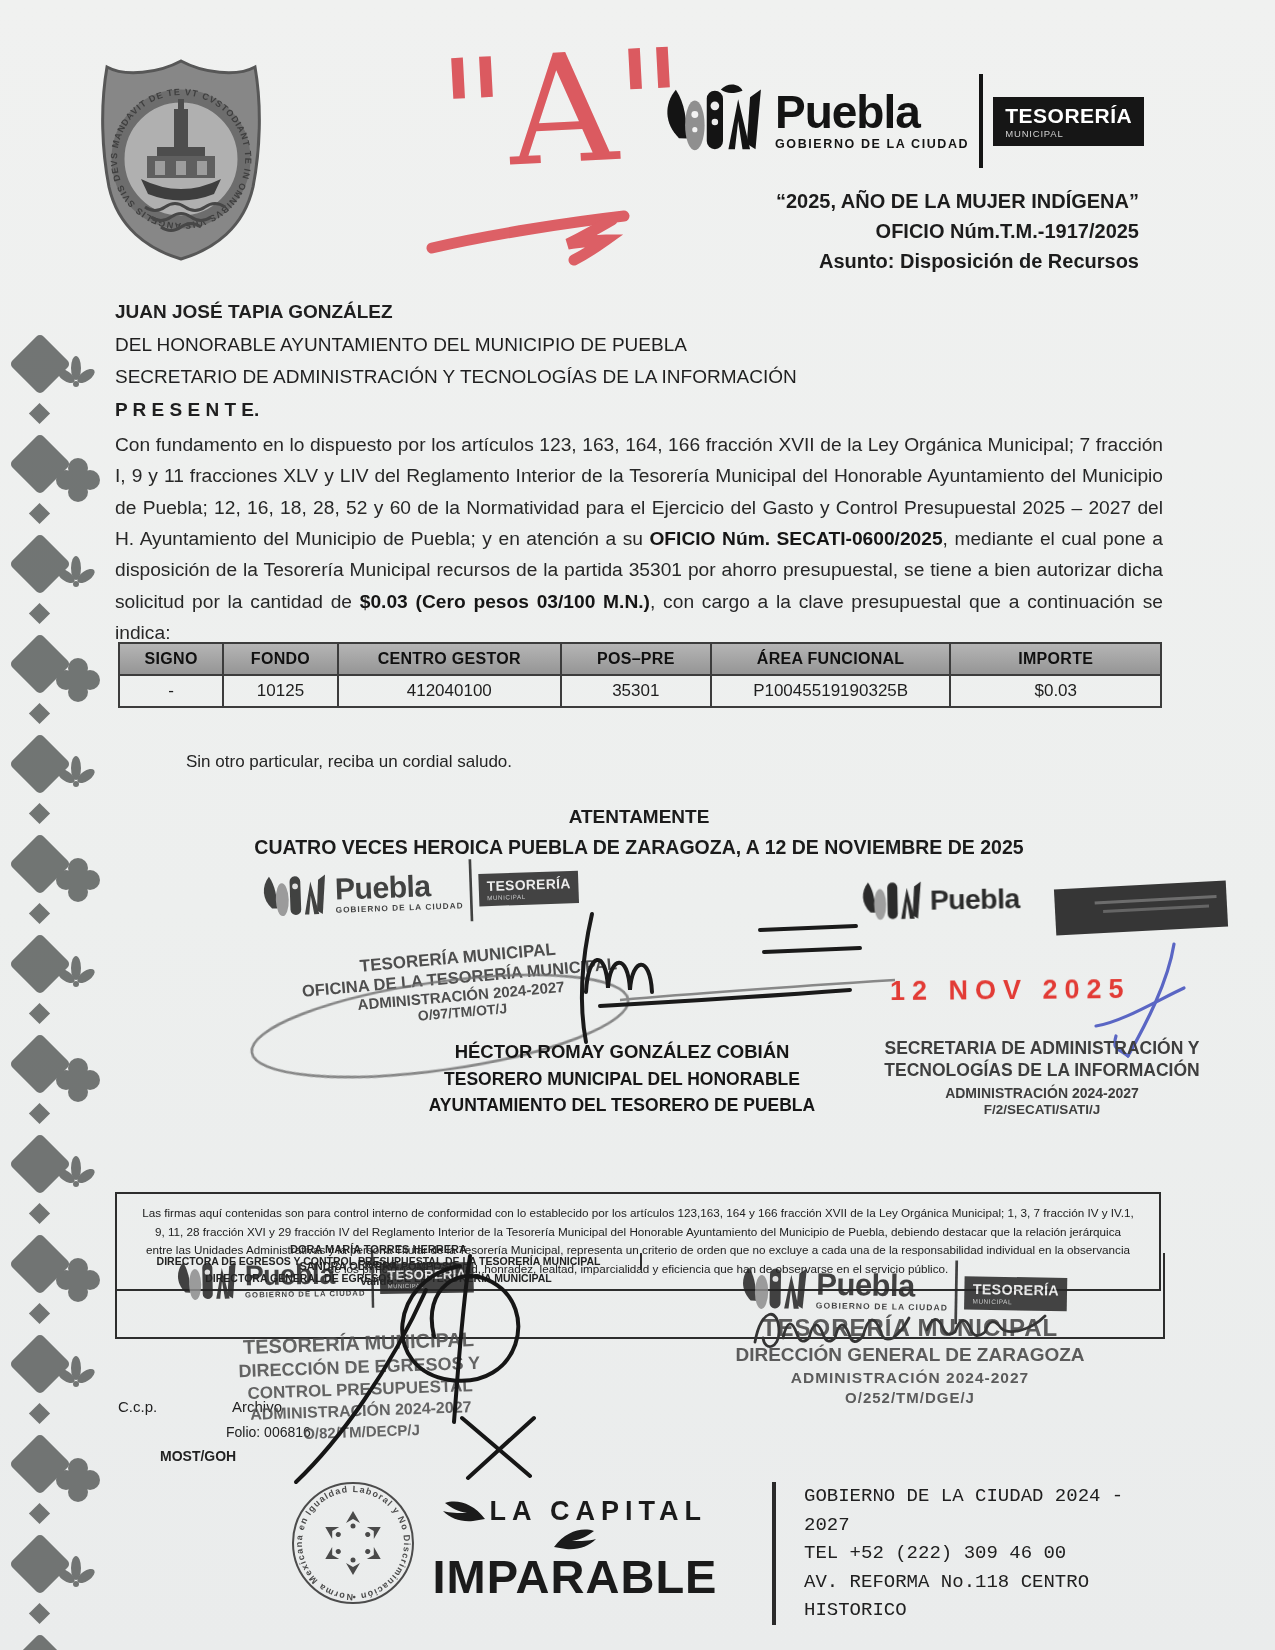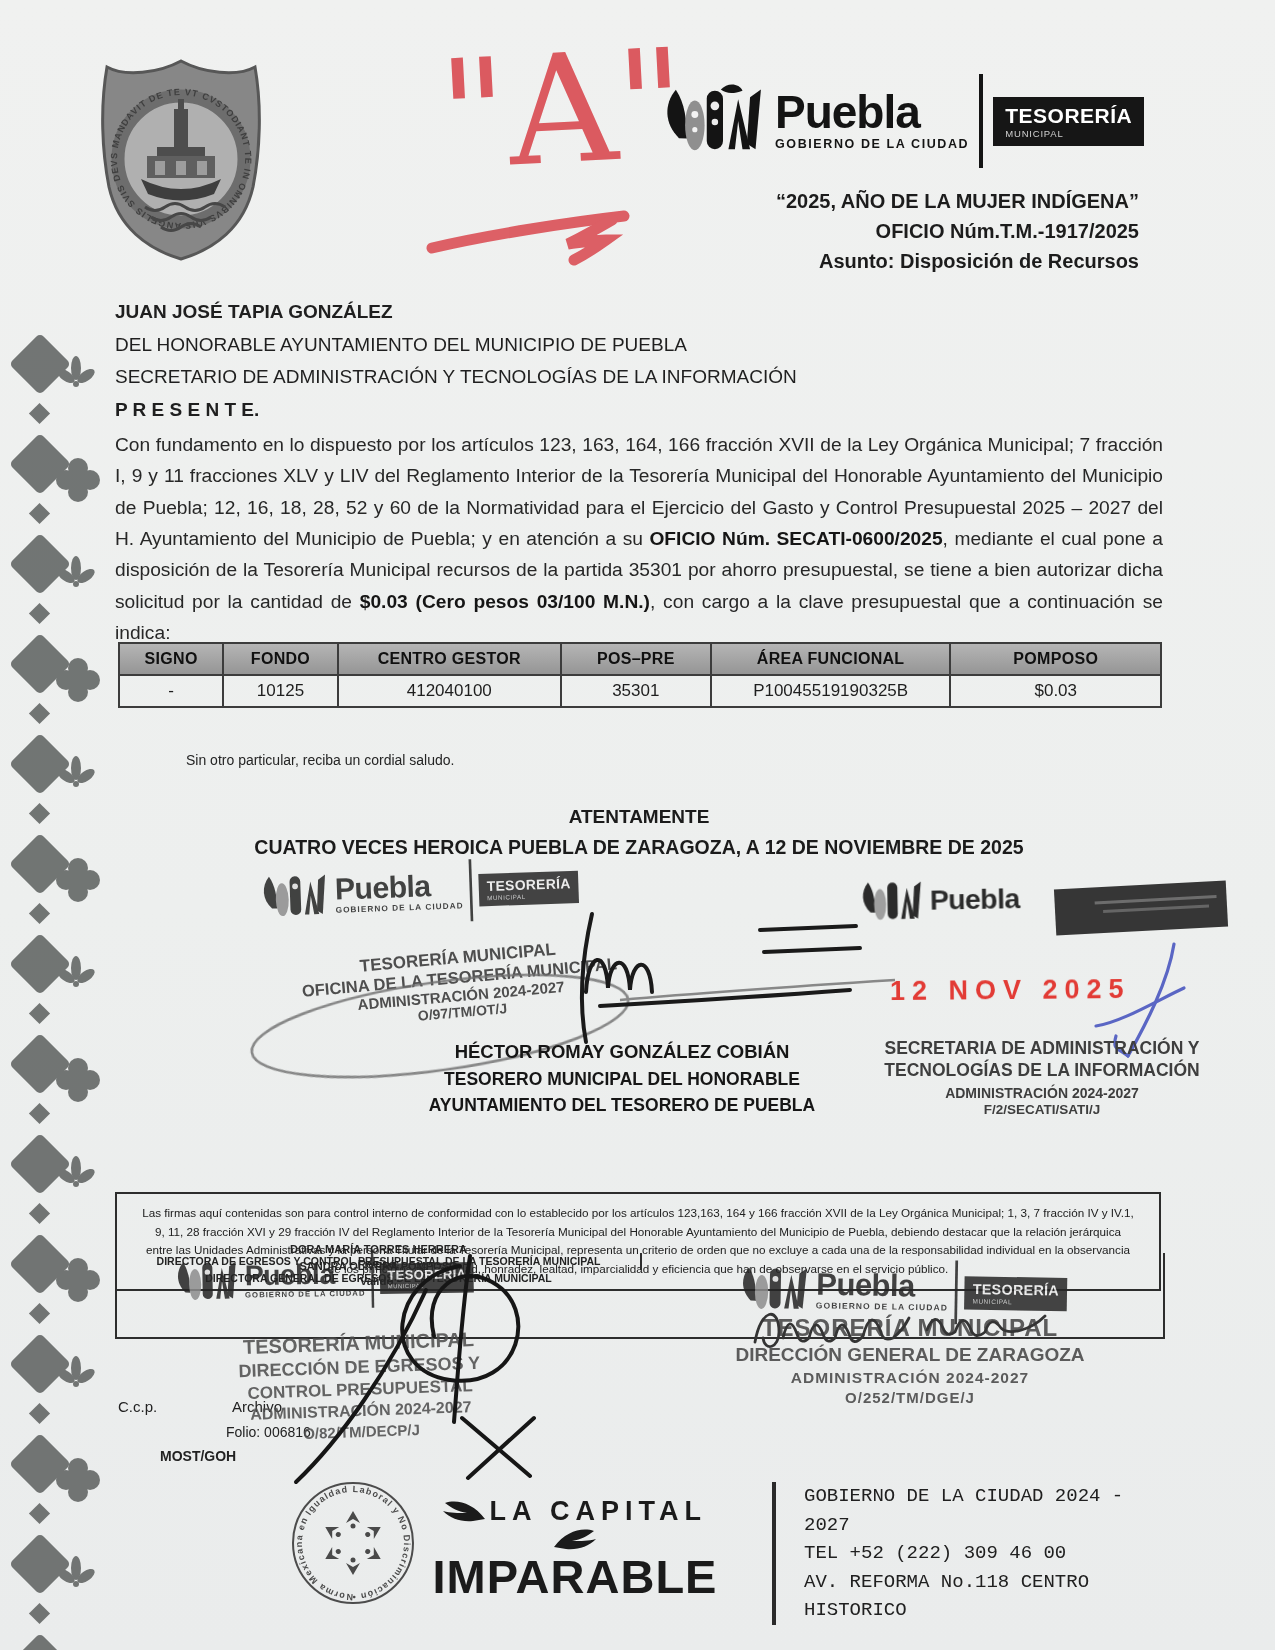--- a/index.html
+++ b/index.html
@@ -29,21 +29,21 @@
   .addr .nm{font-weight:800;}
   .bodytxt{width:1048px;font-size:19.2px;line-height:1.63;text-align:justify;color:#272727;}
   .bodytxt b{color:#151515;}
 
   
   table.ptable{border-collapse:collapse;width:1044px;}
   table.ptable th{background:linear-gradient(180deg,#b5b5b5,#959595);border:2px solid #3c3c3c;
       font-size:16px;font-weight:800;padding:6px 4px;color:#101010;letter-spacing:.3px;}
   table.ptable td{border:2px solid #3c3c3c;font-size:17px;padding:5px 4px;text-align:center;color:#1e1e1e;}
 
-  .closing{font-size:14px;color:#242424;}
+  .closing{font-size:17px;color:#242424;}
   .atent{width:1048px;text-align:center;font-weight:800;color:#1b1b1b;}
   .atent .a1{font-size:19px;}
   .atent .a2{font-size:19.5px;margin-top:8px;}
 
   
   .stamp-lines{text-align:center;color:#4e4e4e;font-weight:700;}
   .signer{width:520px;text-align:center;font-weight:800;color:#161616;line-height:1.5;}
   .signer .s1{font-size:18.5px;}
   .signer .s2{font-size:17.5px;}
   .red-date{color:#e23b35;font-weight:800;font-size:27px;letter-spacing:7px;transform:rotate(-.5deg);font-stretch:condensed;}
@@ -188,21 +188,21 @@
         <col style="width:23%">
         <col style="width:20.2%">
       </colgroup>
     <tbody>
         <tr>
       <th>SIGNO</th>
       <th>FONDO</th>
       <th>CENTRO GESTOR</th>
       <th>POS–PRE</th>
       <th>ÁREA FUNCIONAL</th>
-      <th>POMPOSO</th>
+      <th>IMPORTE</th>
     </tr>
     <tr>
       <td>-</td>
       <td>10125</td>
       <td>412040100</td>
       <td>35301</td>
       <td>P10045519190325B</td>
       <td>$0.03</td>
     </tr>
   </tbody>

